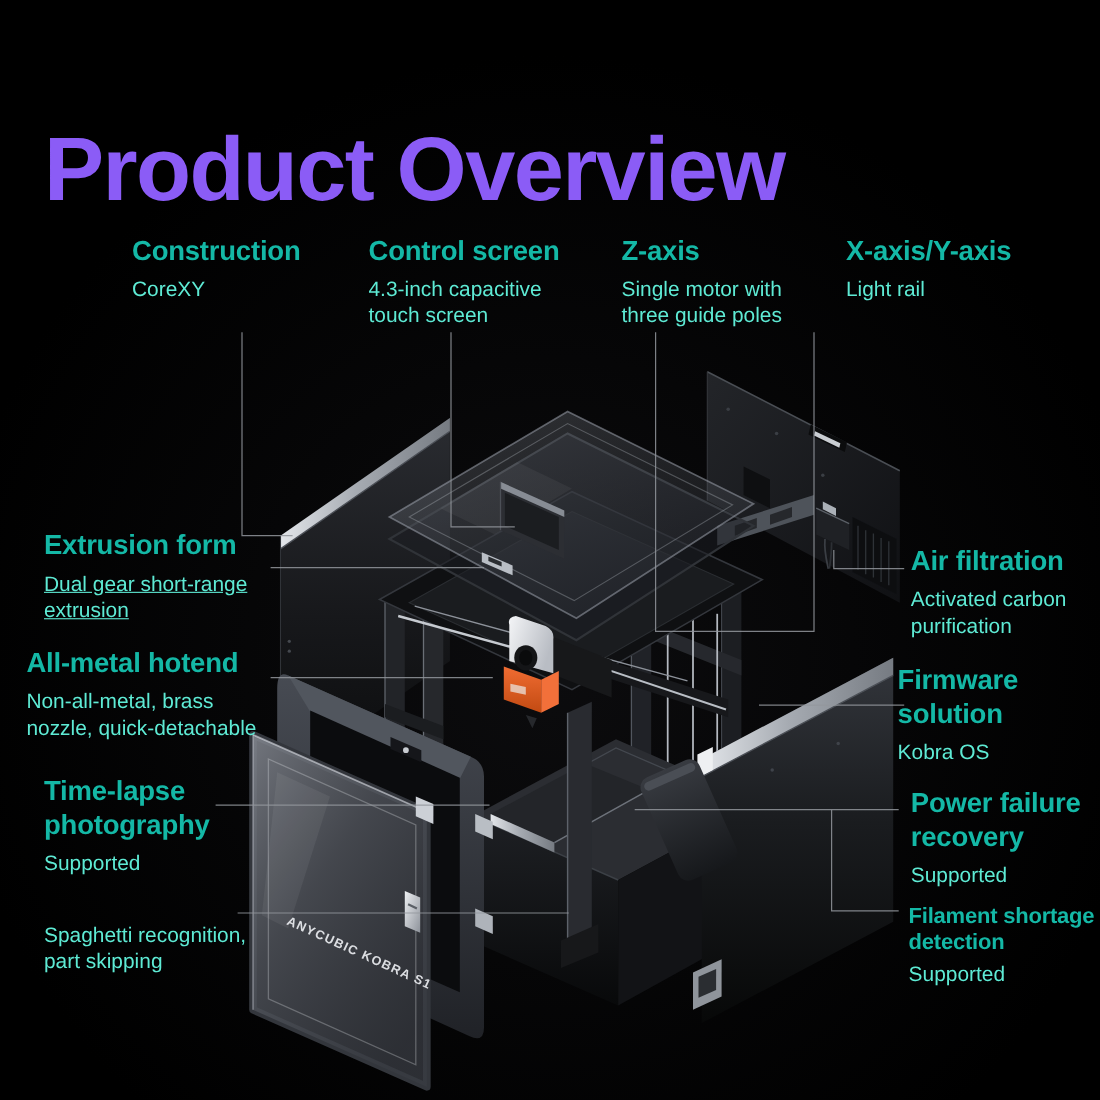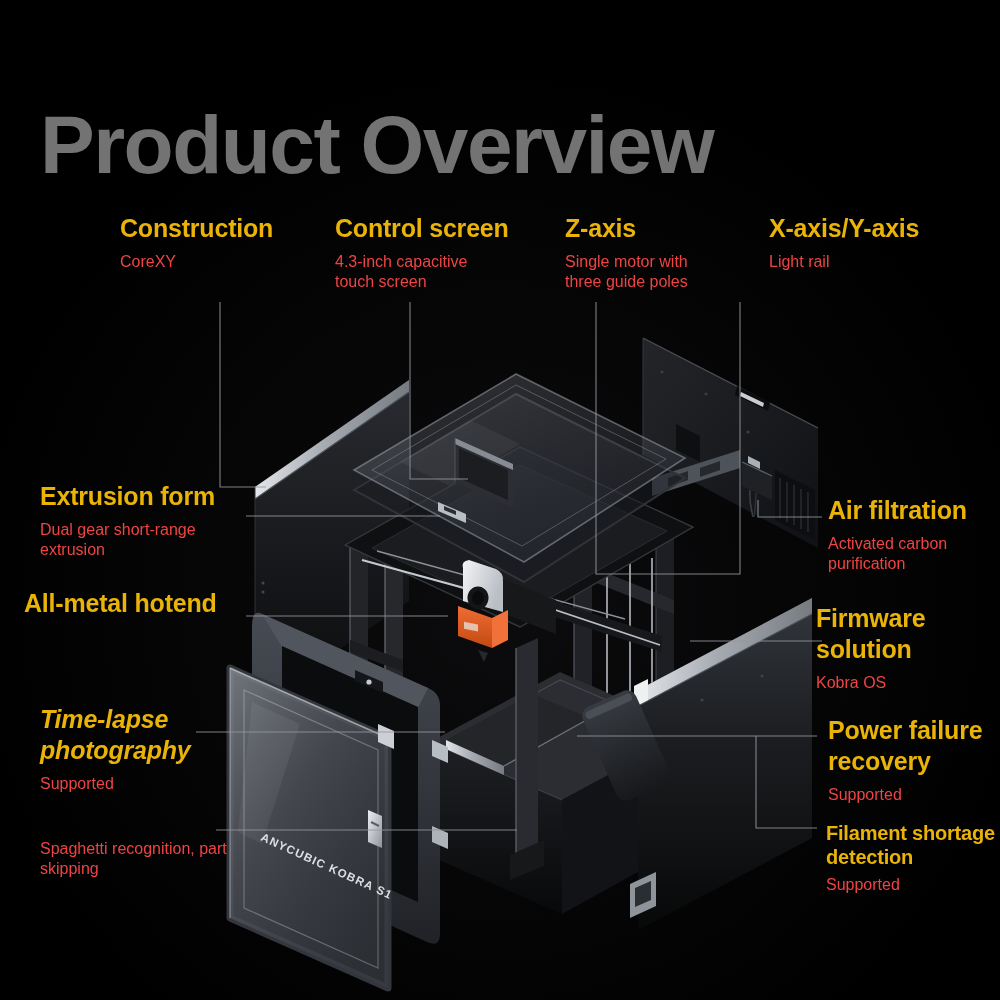--- a/index.html
+++ b/index.html
@@ -1,23 +1,23 @@
 <!DOCTYPE html>
 <html><head>
 <meta charset="utf-8">
 <style>
   html,body{margin:0;padding:0;background:#000;}
   #stage{position:relative;width:1000px;height:1000px;background:#000;overflow:hidden;
          font-family:"Liberation Sans",sans-serif;}
   #printer-svg{position:absolute;left:0;top:0;z-index:1;}
   .label{position:absolute;z-index:2;color:#fff;}
-  .f-title{font-weight:700;color:#eab308;font-size:25px;line-height:1.24;letter-spacing:-0.2px;}
+  .f-title{font-weight:700;color:#14b8a6;font-size:25px;line-height:1.24;letter-spacing:-0.2px;}
   .f-title.small{font-size:20px;line-height:1.2;}
-  .f-sub{font-weight:400;color:#ef4444;font-size:16px;line-height:1.27;margin-top:8px;}
-  #page-title{position:absolute;left:40px;top:43px;z-index:2;color:#737373;font-size:82px;
+  .f-sub{font-weight:400;color:#5eead4;font-size:19px;line-height:1.27;margin-top:8px;}
+  #page-title{position:absolute;left:40px;top:53px;z-index:2;color:#8b5cf6;font-size:82px;
               font-weight:700;letter-spacing:-1.5px;white-space:nowrap;}
 </style>
 </head>
 <body>
 
 <div id="stage">
 
   <h1 id="page-title">Product Overview</h1>
 
   <svg id="printer-svg" width="1000" height="1000" viewBox="0 0 1000 1000">
@@ -268,27 +268,28 @@
     <div class="f-title">Z-axis</div>
     <div class="f-sub" style="width:160px;">Single motor with three guide poles</div>
   </div>
   <div class="label" style="left:729px;top:213px;width:180px;margin-left:40px;">
     <div class="f-title">X-axis/Y-axis</div>
     <div class="f-sub">Light rail</div>
   </div>
 
   <div class="label" style="left:40px;top:481px;width:215px;">
     <div class="f-title">Extrusion form</div>
-    <div class="f-sub" style="width:196px;">Dual gear short-range extrusion</div>
+    <div class="f-sub" style="width:196px;text-decoration:underline;">Dual gear short-range extrusion</div>
   </div>
   <div class="label" style="left:24px;top:588px;width:225px;">
     <div class="f-title">All-metal hotend</div>
+    <div class="f-sub" style="width:215px;">Non-all-metal, brass nozzle, quick-detachable</div>
   </div>
   <div class="label" style="left:40px;top:704px;width:180px;">
-    <div class="f-title" style="width:175px;font-style:italic;">Time-lapse photography</div>
+    <div class="f-title" style="width:175px;">Time-lapse photography</div>
     <div class="f-sub">Supported</div>
   </div>
   <div class="label" style="left:40px;top:831px;width:215px;">
     <div class="f-sub" style="width:205px;">Spaghetti recognition, part skipping</div>
   </div>
 
   <div class="label" style="left:828px;top:495px;width:165px;">
     <div class="f-title">Air filtration</div>
     <div class="f-sub" style="width:152px;">Activated carbon purification</div>
   </div>

